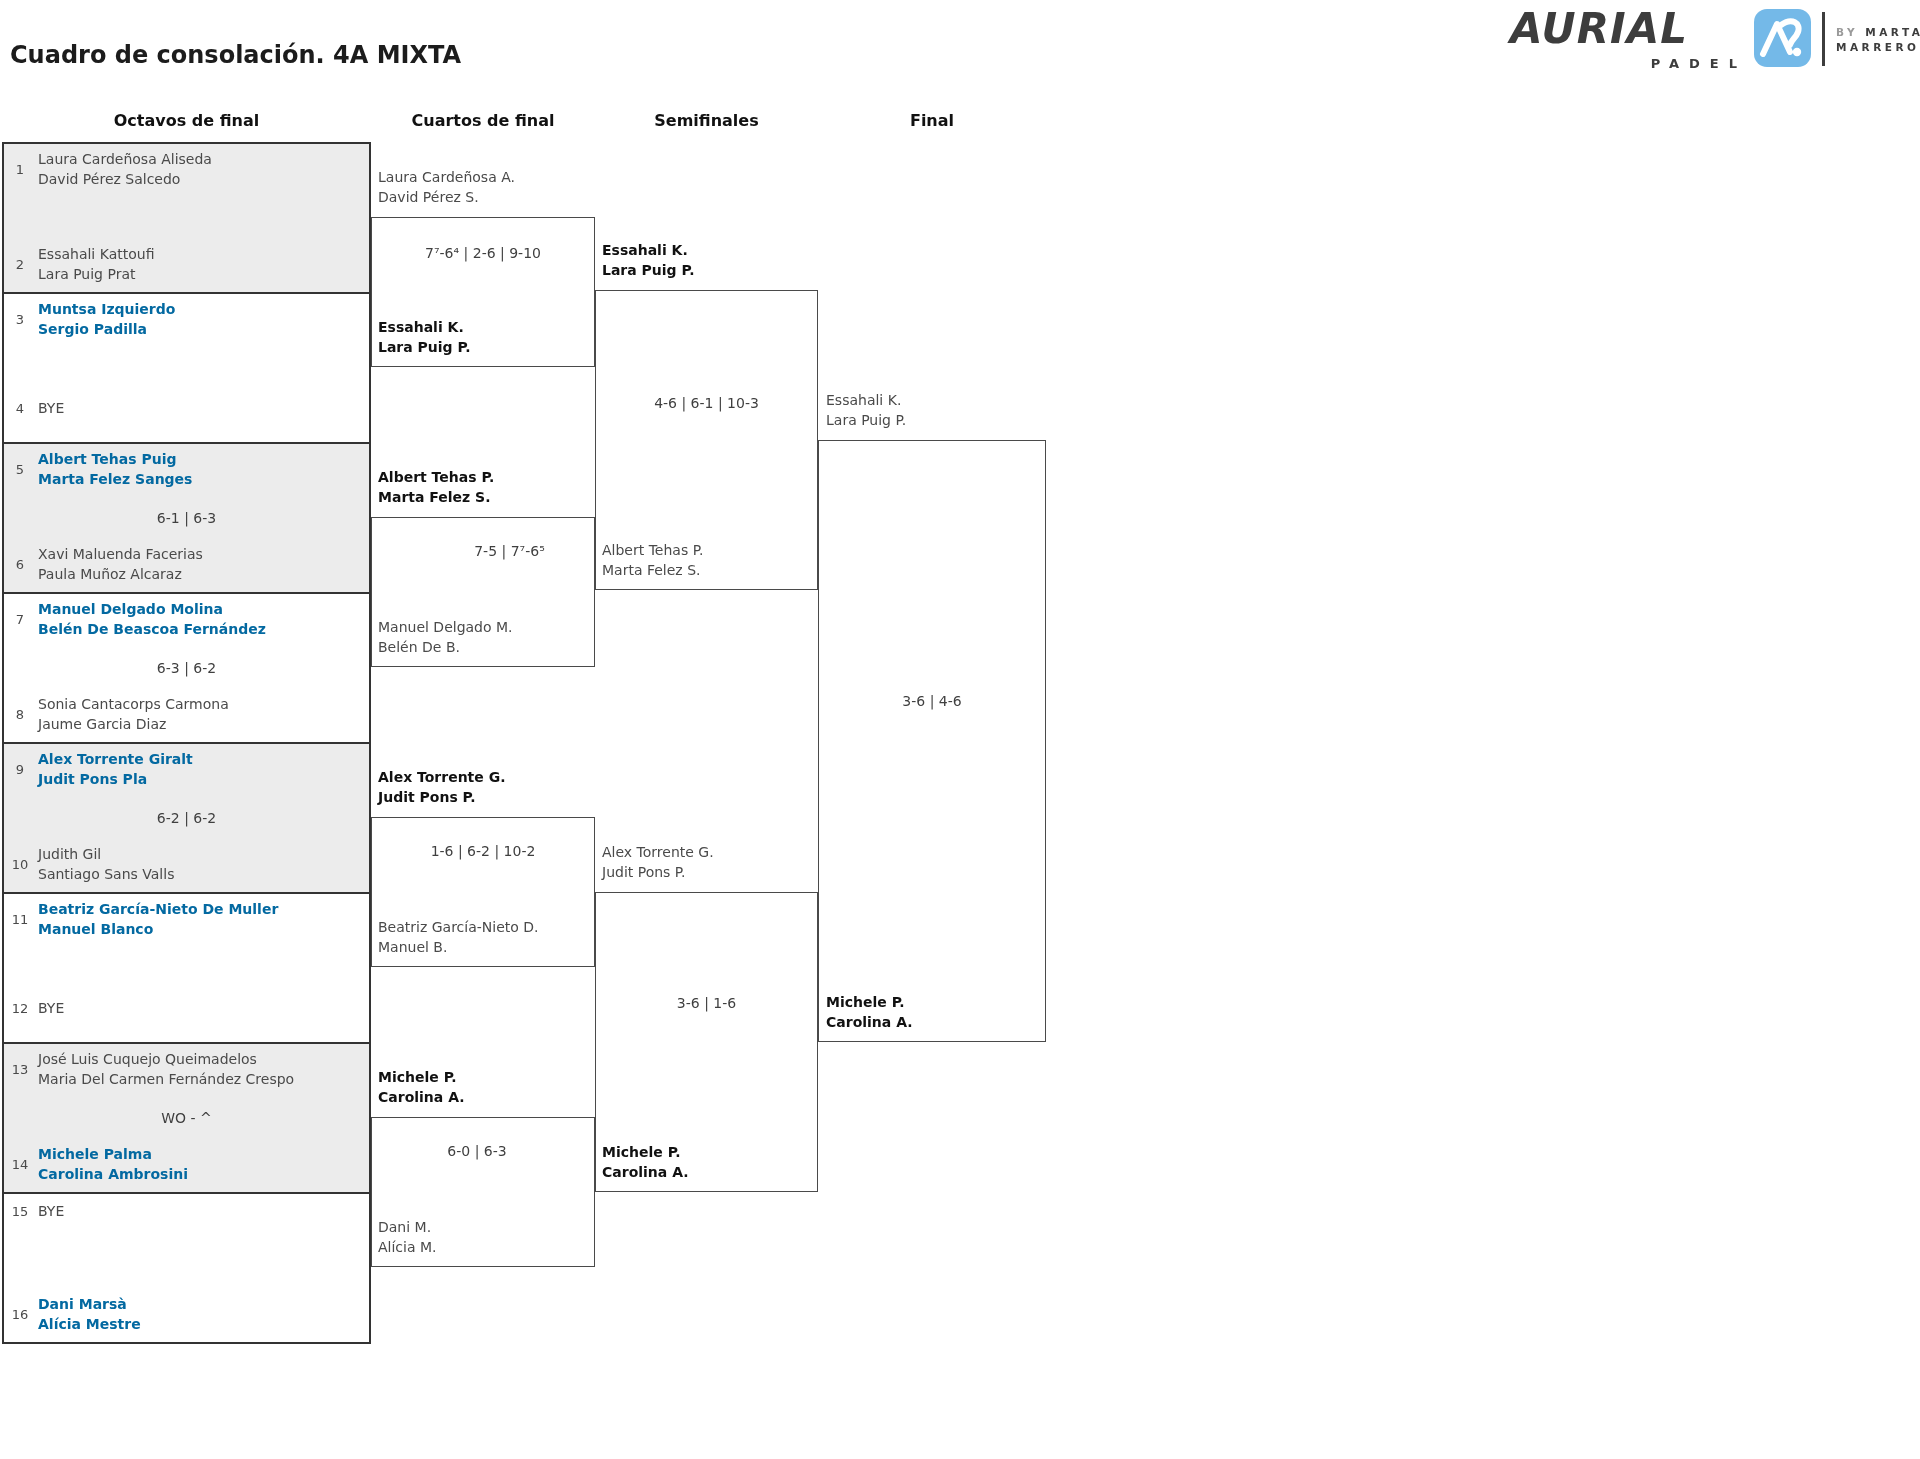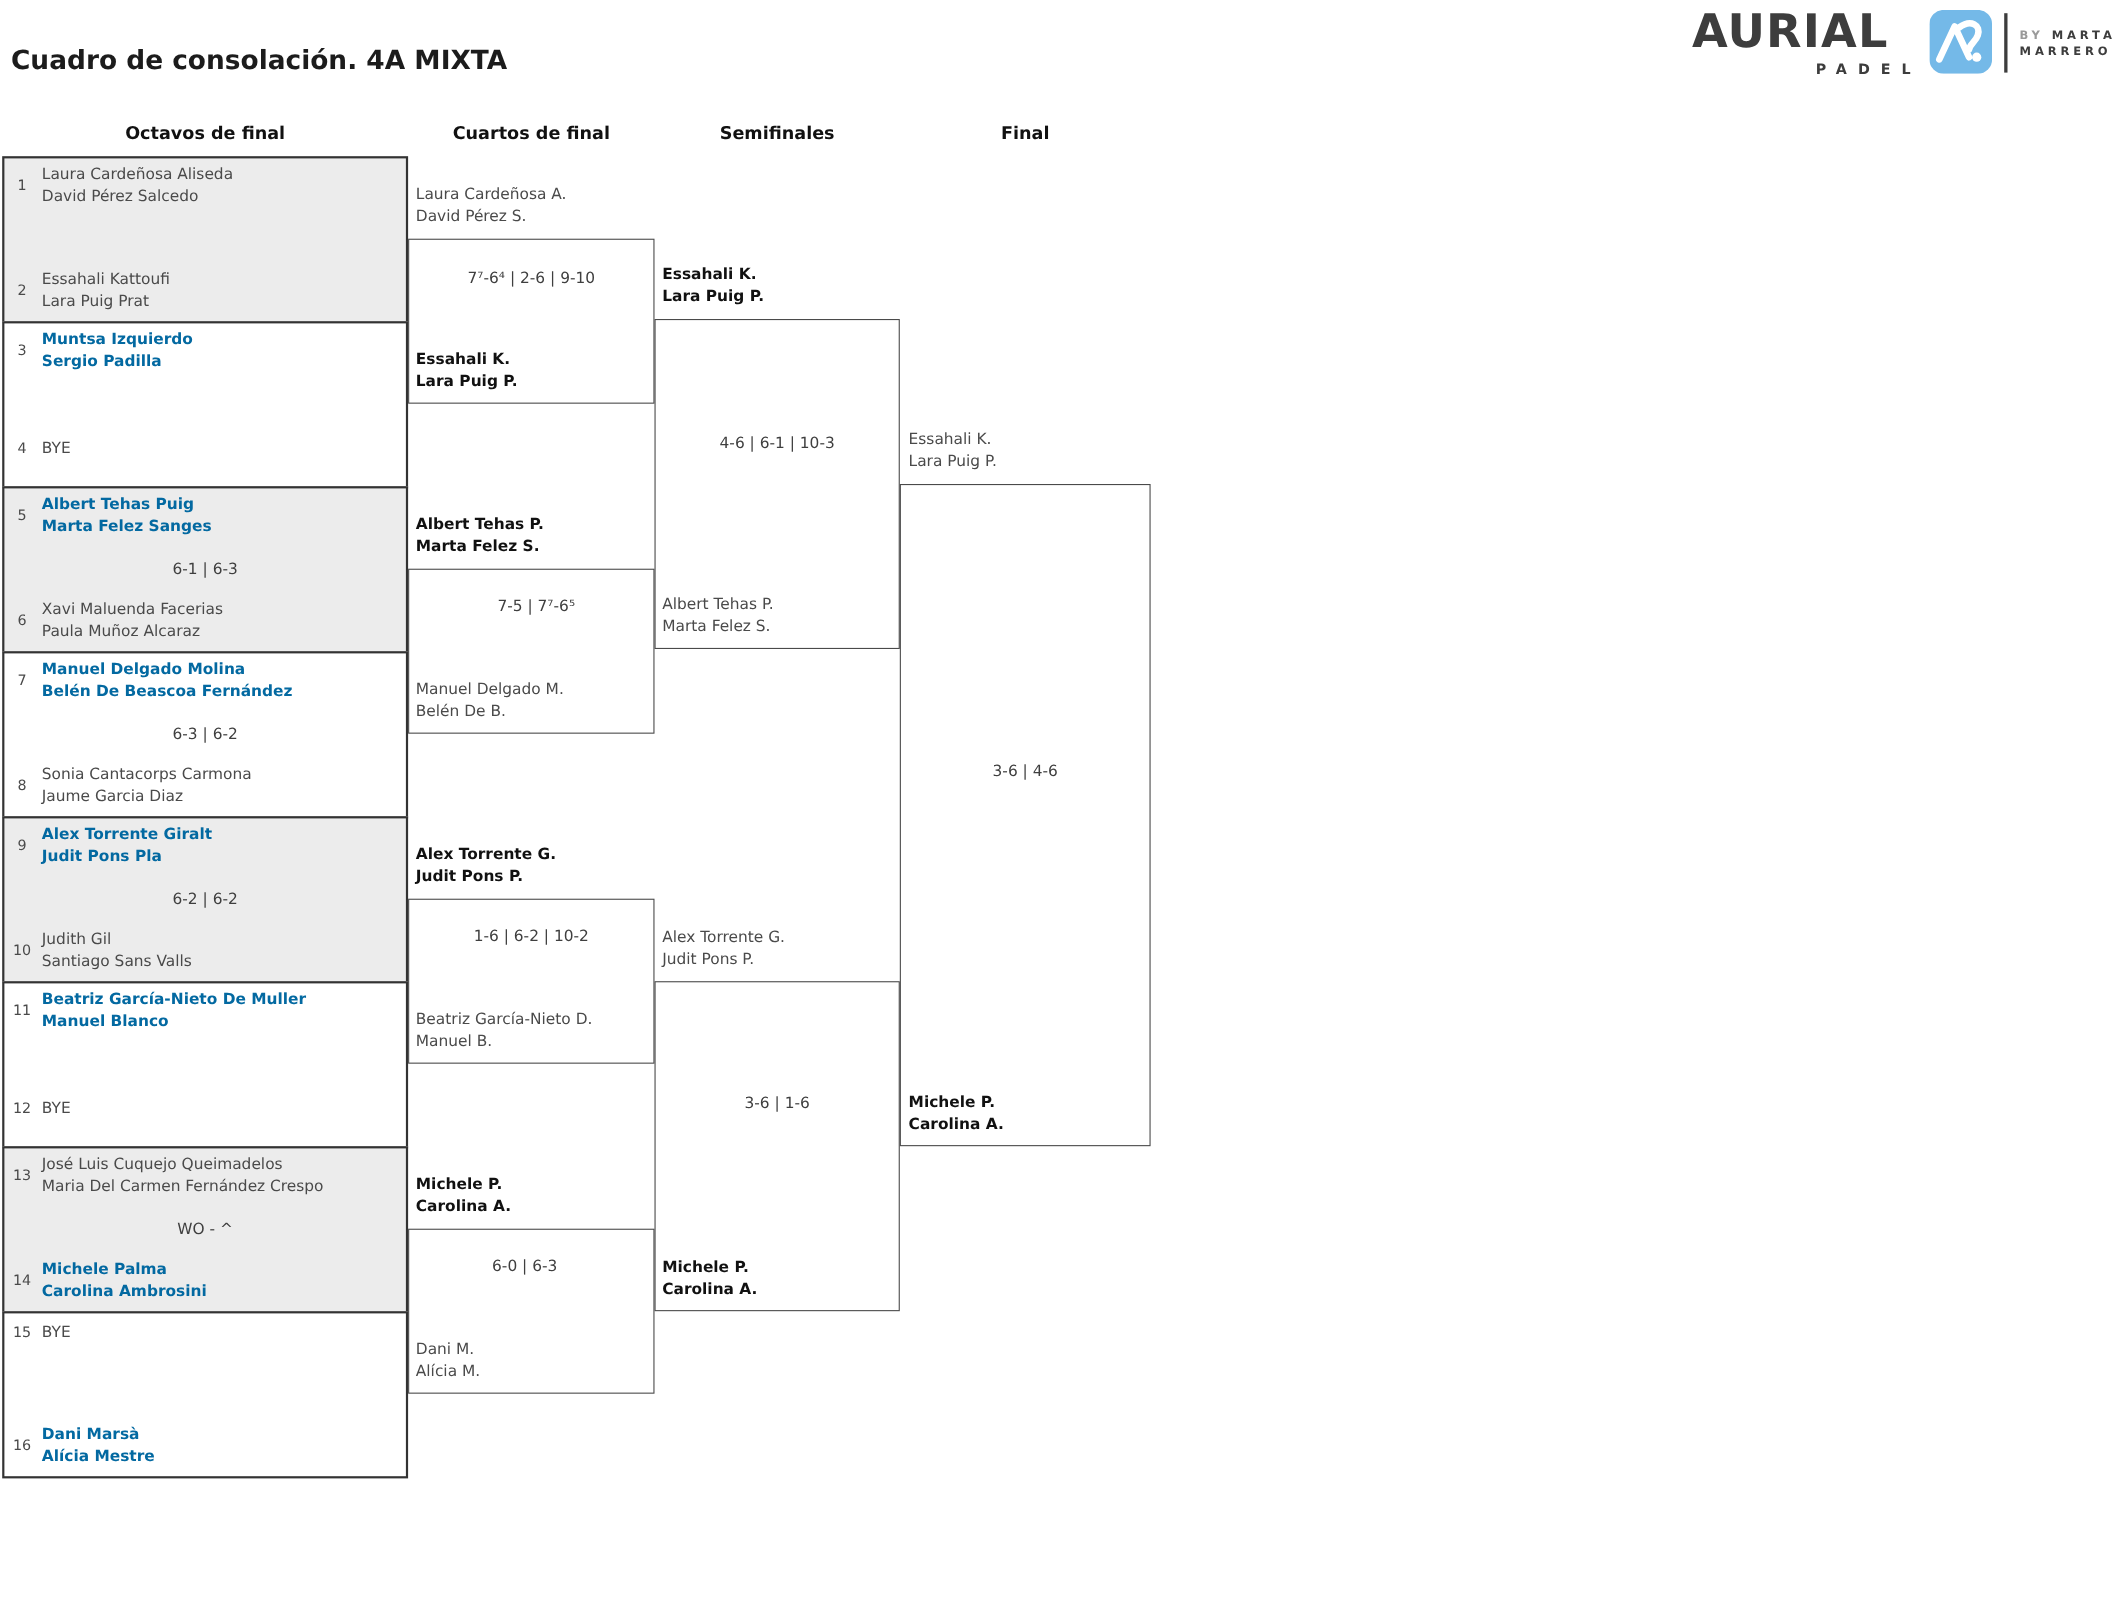--- a/index.html
+++ b/index.html
@@ -4,22 +4,22 @@
 <style>
   html,body{margin:0;padding:0;background:#fff;}
   #page{position:relative;width:1920px;height:1459px;background:#ffffff;
         font-family:"DejaVu Sans","Liberation Sans",sans-serif;color:#4a4a4a;overflow:hidden;}
 
   
   .title1{position:absolute;left:10px;top:6px;font-size:26px;font-weight:700;color:#1c1c1c;letter-spacing:0;}
   .title2{position:absolute;left:10px;top:41px;font-size:24px;font-weight:700;color:#1c1c1c;}
 
   
-  .brand{position:absolute;top:4px;left:1510px;width:235px;text-align:center;
-         font-size:42px;font-weight:800;color:#3d3d3d;letter-spacing:1px;}
+  .brand{position:absolute;top:4px;left:1510px;width:235px;text-align:left;
+         font-size:42px;font-weight:800;font-style:italic;color:#3d3d3d;letter-spacing:1px;}
   .brandsub{position:absolute;top:56px;left:1510px;width:237px;text-align:right;
             font-size:13px;font-weight:700;color:#3d3d3d;letter-spacing:10px;}
   .logo-icon{position:absolute;left:1754px;top:9px;}
   .logo-divider{position:absolute;left:1822px;top:12px;width:3px;height:54px;background:#3d3d3d;}
   .byline{position:absolute;left:1836px;top:25px;font-size:10.5px;font-weight:700;
           letter-spacing:3.5px;line-height:15px;color:#3d3d3d;white-space:nowrap;}
   .byline .muted{color:#9a9a9a;}
 
   
   .rh{position:absolute;top:111px;font-size:16px;font-weight:600;color:#111;text-align:center;}
@@ -223,21 +223,21 @@
   <div class="rscore" style="left:371px;width:224px;top:245px">7⁷-6⁴ | 2-6 | 9-10</div>
   <div class="rteam win" style="left:378px;bottom:1102px">
       <div>Essahali K.</div>
       <div>Lara Puig P.</div>
     </div>
 
   <div class="rteam win" style="left:378px;bottom:952px">
       <div>Albert Tehas P.</div>
       <div>Marta Felez S.</div>
     </div>
-  <div class="rscore" style="left:360px;width:255px;top:543px">7-5 | 7⁷-6⁵</div>
+  <div class="rscore" style="left:382px;width:255px;top:543px">7-5 | 7⁷-6⁵</div>
   <div class="rteam" style="left:378px;bottom:802px">
       <div>Manuel Delgado M.</div>
       <div>Belén De B.</div>
     </div>
 
   <div class="rteam win" style="left:378px;bottom:652px">
       <div>Alex Torrente G.</div>
       <div>Judit Pons P.</div>
     </div>
   <div class="rscore" style="left:371px;width:224px;top:843px">1-6 | 6-2 | 10-2</div>

